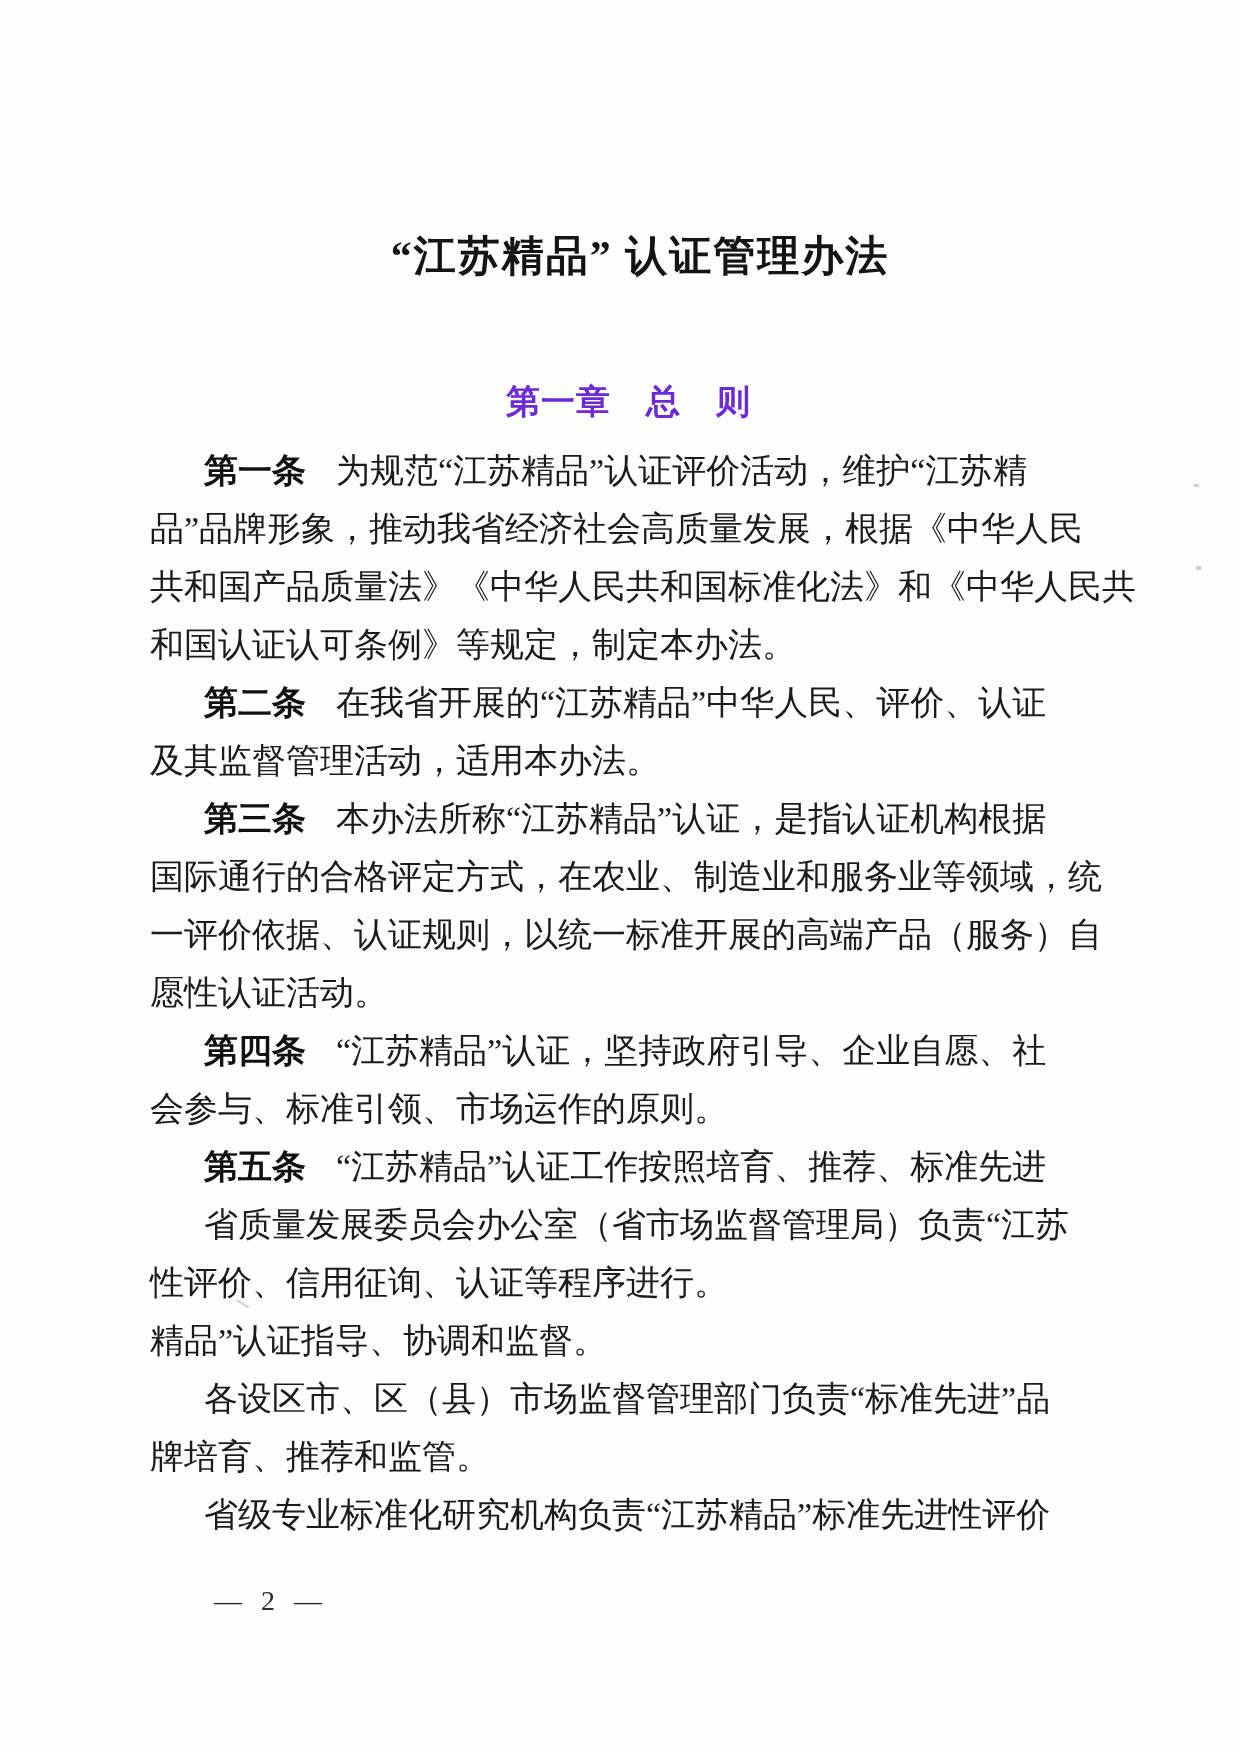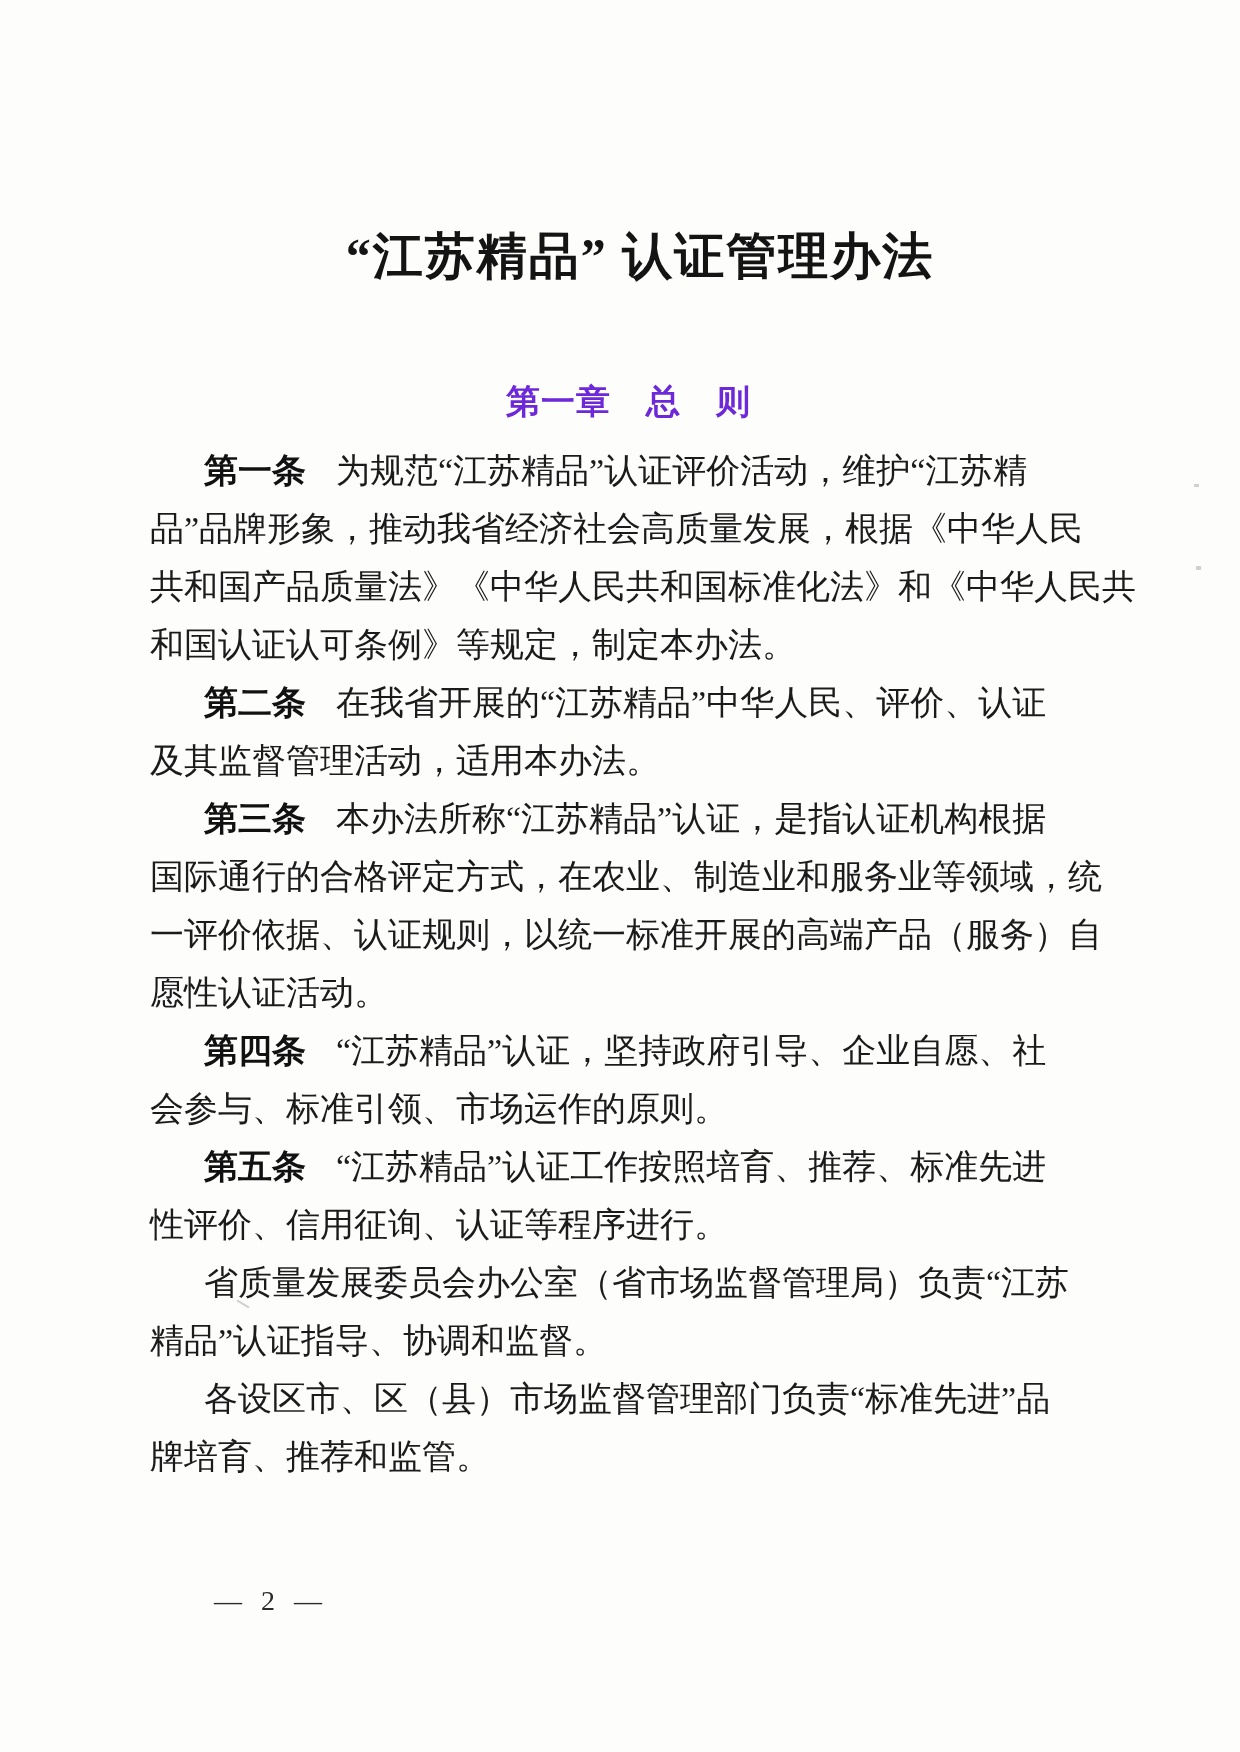--- a/index.html
+++ b/index.html
@@ -17,21 +17,21 @@
     font-family: "Liberation Serif", "DejaVu Serif", serif;
     color: #1b1b1b;
   }
   .title {
     position: absolute;
     top: 224px;
     left: 40px;
     right: 0;
     margin: 0;
     text-align: center;
-    font-size: 50px;
+    font-size: 42px;
     line-height: 64px;
     font-weight: 700;
     letter-spacing: 2px;
     color: #141414;
     white-space: nowrap;
   }
   .chapter {
     position: absolute;
     top: 380px;
     left: 17px;
@@ -108,25 +108,26 @@
       <p class="line"><span>和国认证认可条例》等规定，制定本办法。</span></p>
       <p class="line indent"><span class="head">第二条</span><span>在我省开展的“江苏精品”中华人民、评价、认证</span></p>
       <p class="line"><span>及其监督管理活动，适用本办法。</span></p>
       <p class="line indent"><span class="head">第三条</span><span>本办法所称“江苏精品”认证，是指认证机构根据</span></p>
       <p class="line"><span>国际通行的合格评定方式，在农业、制造业和服务业等领域，统</span></p>
       <p class="line"><span>一评价依据、认证规则，以统一标准开展的高端产品（服务）自</span></p>
       <p class="line"><span>愿性认证活动。</span></p>
       <p class="line indent"><span class="head">第四条</span><span>“江苏精品”认证，坚持政府引导、企业自愿、社</span></p>
       <p class="line"><span>会参与、标准引领、市场运作的原则。</span></p>
       <p class="line indent"><span class="head">第五条</span><span>“江苏精品”认证工作按照培育、推荐、标准先进</span></p>
+      <p class="line indent"><span>省质量发展委员会办公室（省市场监督管理局）负责“江苏</span></p>
       <p class="line"><span>性评价、信用征询、认证等程序进行。</span></p>
-      <p class="line indent"><span>省质量发展委员会办公室（省市场监督管理局）负责“江苏</span></p>
       <p class="line"><span>精品”认证指导、协调和监督。</span></p>
       <p class="line indent"><span>各设区市、区（县）市场监督管理部门负责“标准先进”品</span></p>
       <p class="line"><span>牌培育、推荐和监管。</span></p>
+      <p class="line indent"><span>省级专业标准化研究机构负责“江苏精品”标准先进性评价</span></p>
     </div>
 
   <div class="pageno">— 2 —</div>
 
   <div class="speck s1"></div>
   <div class="speck s2"></div>
   <div class="speck s3"></div>
 
 </div>
 

